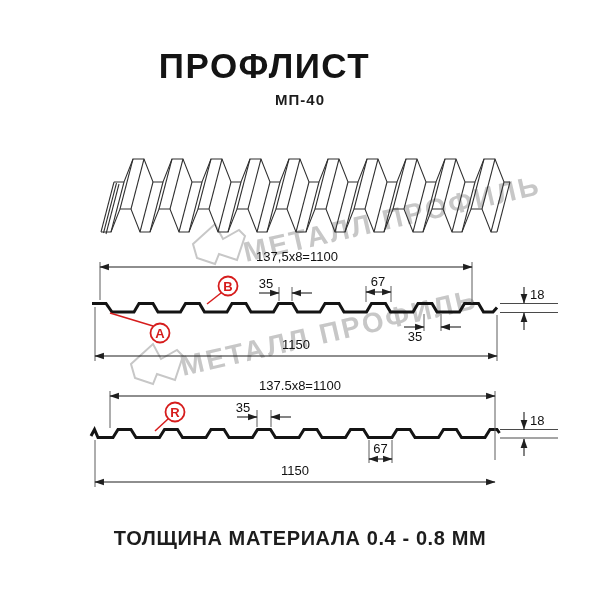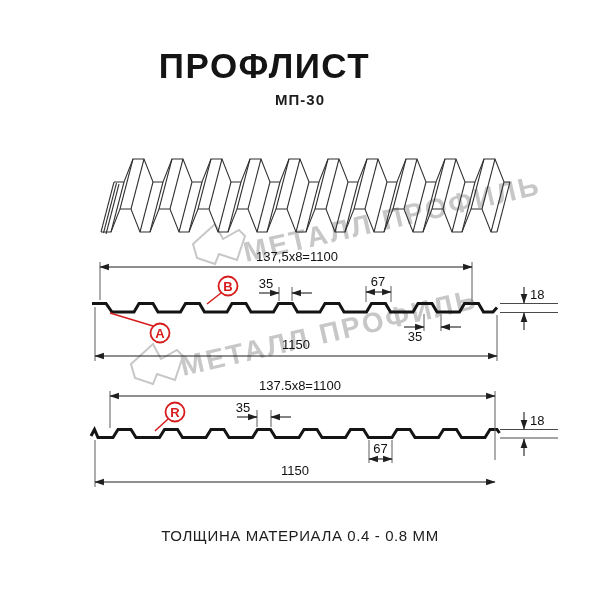--- a/index.html
+++ b/index.html
@@ -4,21 +4,21 @@
 <style>
   html,body{margin:0;padding:0;}
   body{width:600px;height:600px;background:#ffffff;position:relative;overflow:hidden;
        font-family:"Liberation Sans", sans-serif;}
   .page{position:absolute;inset:0;}
   .title{position:absolute;top:46px;left:0;width:529px;text-align:center;
          font-size:35px;font-weight:800;letter-spacing:1.5px;color:#141414;}
   .subtitle{position:absolute;top:91px;left:0;width:600px;text-align:center;
             font-size:15px;font-weight:600;letter-spacing:1px;color:#1c1c1c;}
   .footer{position:absolute;top:527px;left:0;width:600px;text-align:center;
-          font-size:15px;font-weight:400;letter-spacing:.6px;color:#1d1d1d;}
+          font-size:20px;font-weight:700;letter-spacing:.6px;color:#1d1d1d;}
   svg{position:absolute;left:0;top:0;}
   
   #g3d polyline,#g3d line{fill:none;stroke:#2f2f2f;stroke-width:1.05;}
   
   .profile{fill:none;stroke:#141414;stroke-width:3;stroke-linejoin:miter;stroke-linecap:butt;}
   
   .ext{stroke:#5c5c5c;stroke-width:1;}
   .dim{stroke:#1f1f1f;stroke-width:1.1;}
   .ref{stroke:#4a4a4a;stroke-width:1;}
   text.t{font-family:"Liberation Sans",sans-serif;font-size:13px;fill:#111;}
@@ -30,21 +30,21 @@
   .wm-outline{fill:none;stroke:#c7c7c7;stroke-width:2;stroke-linejoin:miter;}
   text.wmt{font-family:"Liberation Sans",sans-serif;font-size:28px;font-weight:700;
            letter-spacing:2.5px;fill:#c7c7c7;}
 </style>
 </head>
 <body>
 
 <div class="page">
 
   <div class="title">ПРОФЛИСТ</div>
-  <div class="subtitle">МП-30</div>
+  <div class="subtitle">МП-40</div>
 
   <svg width="600" height="600" viewBox="0 0 600 600">
     <defs>
       <marker id="ar" viewBox="0 0 10 10" refX="9" refY="5" markerWidth="9" markerHeight="9" orient="auto-start-reverse">
         <path d="M0,1.6 L9.6,5 L0,8.4 Z" fill="#1f1f1f"></path>
       </marker>
       <path id="mp-logo" d="M 0 20 L 22 0 L 30 15 L 46 6 L 52 12 L 44 36 L 26 30 L 22 40 L 4 34 Z"></path>
     </defs>
 
     <g>

